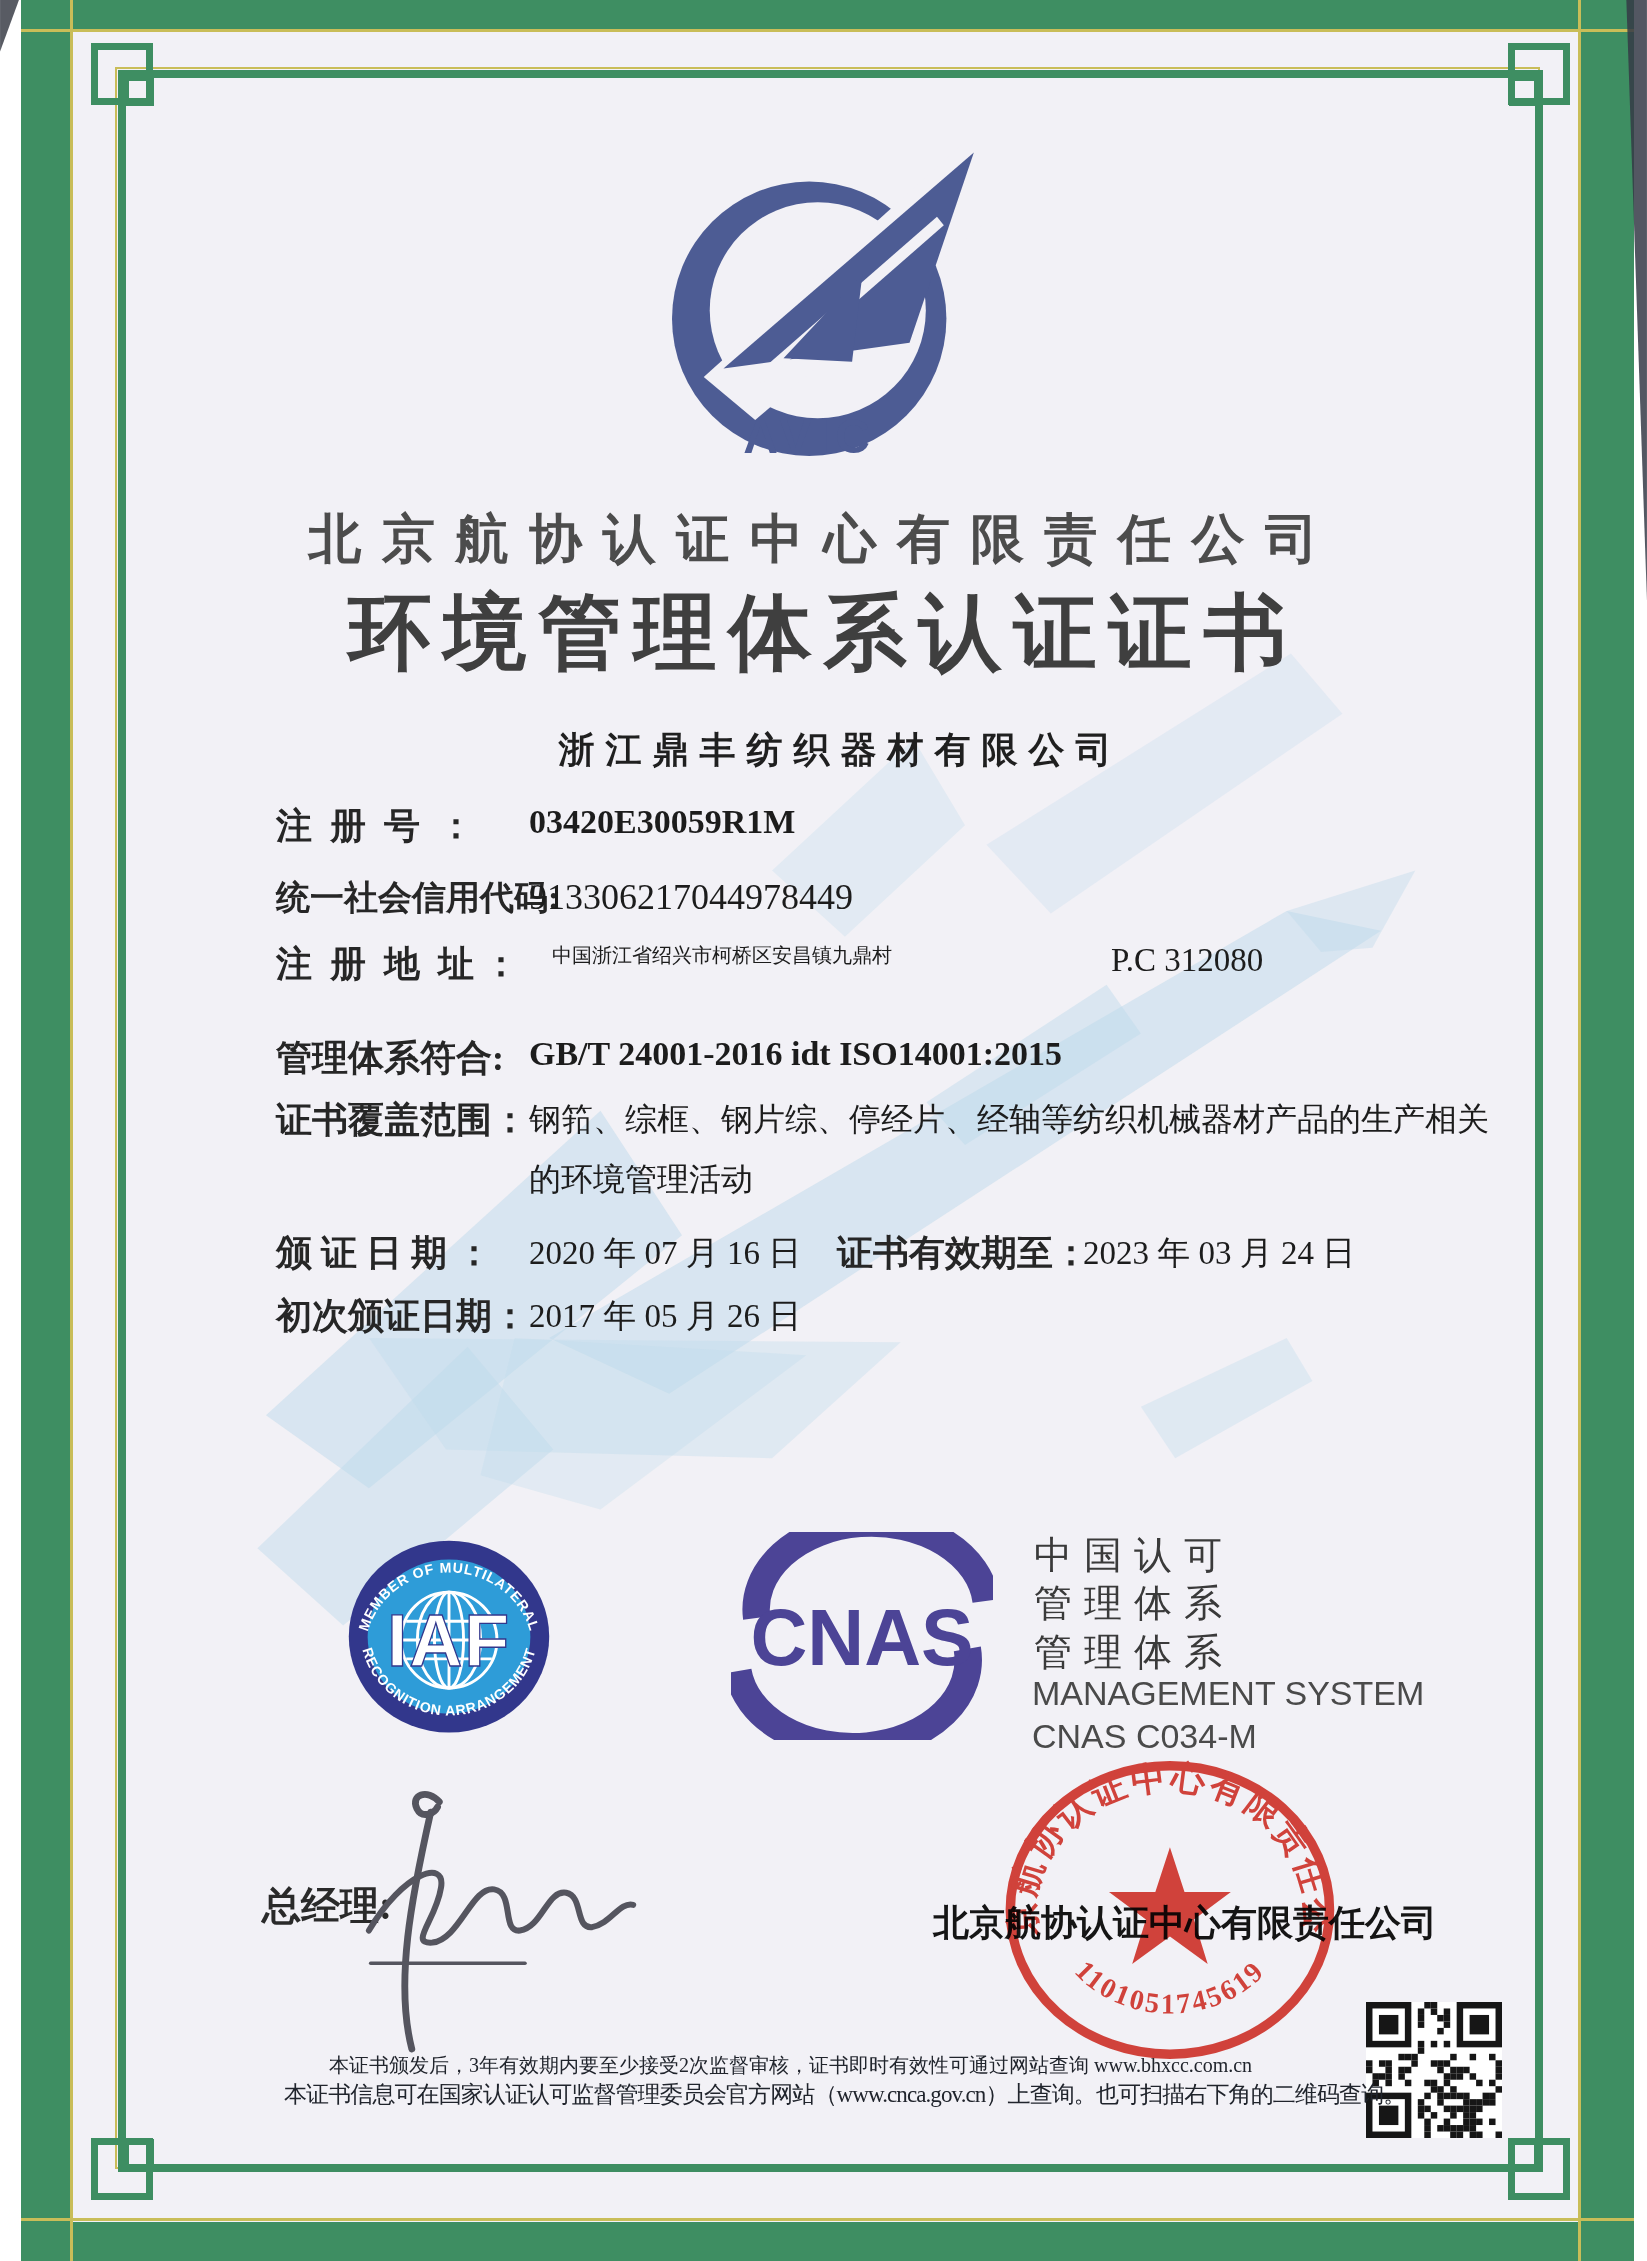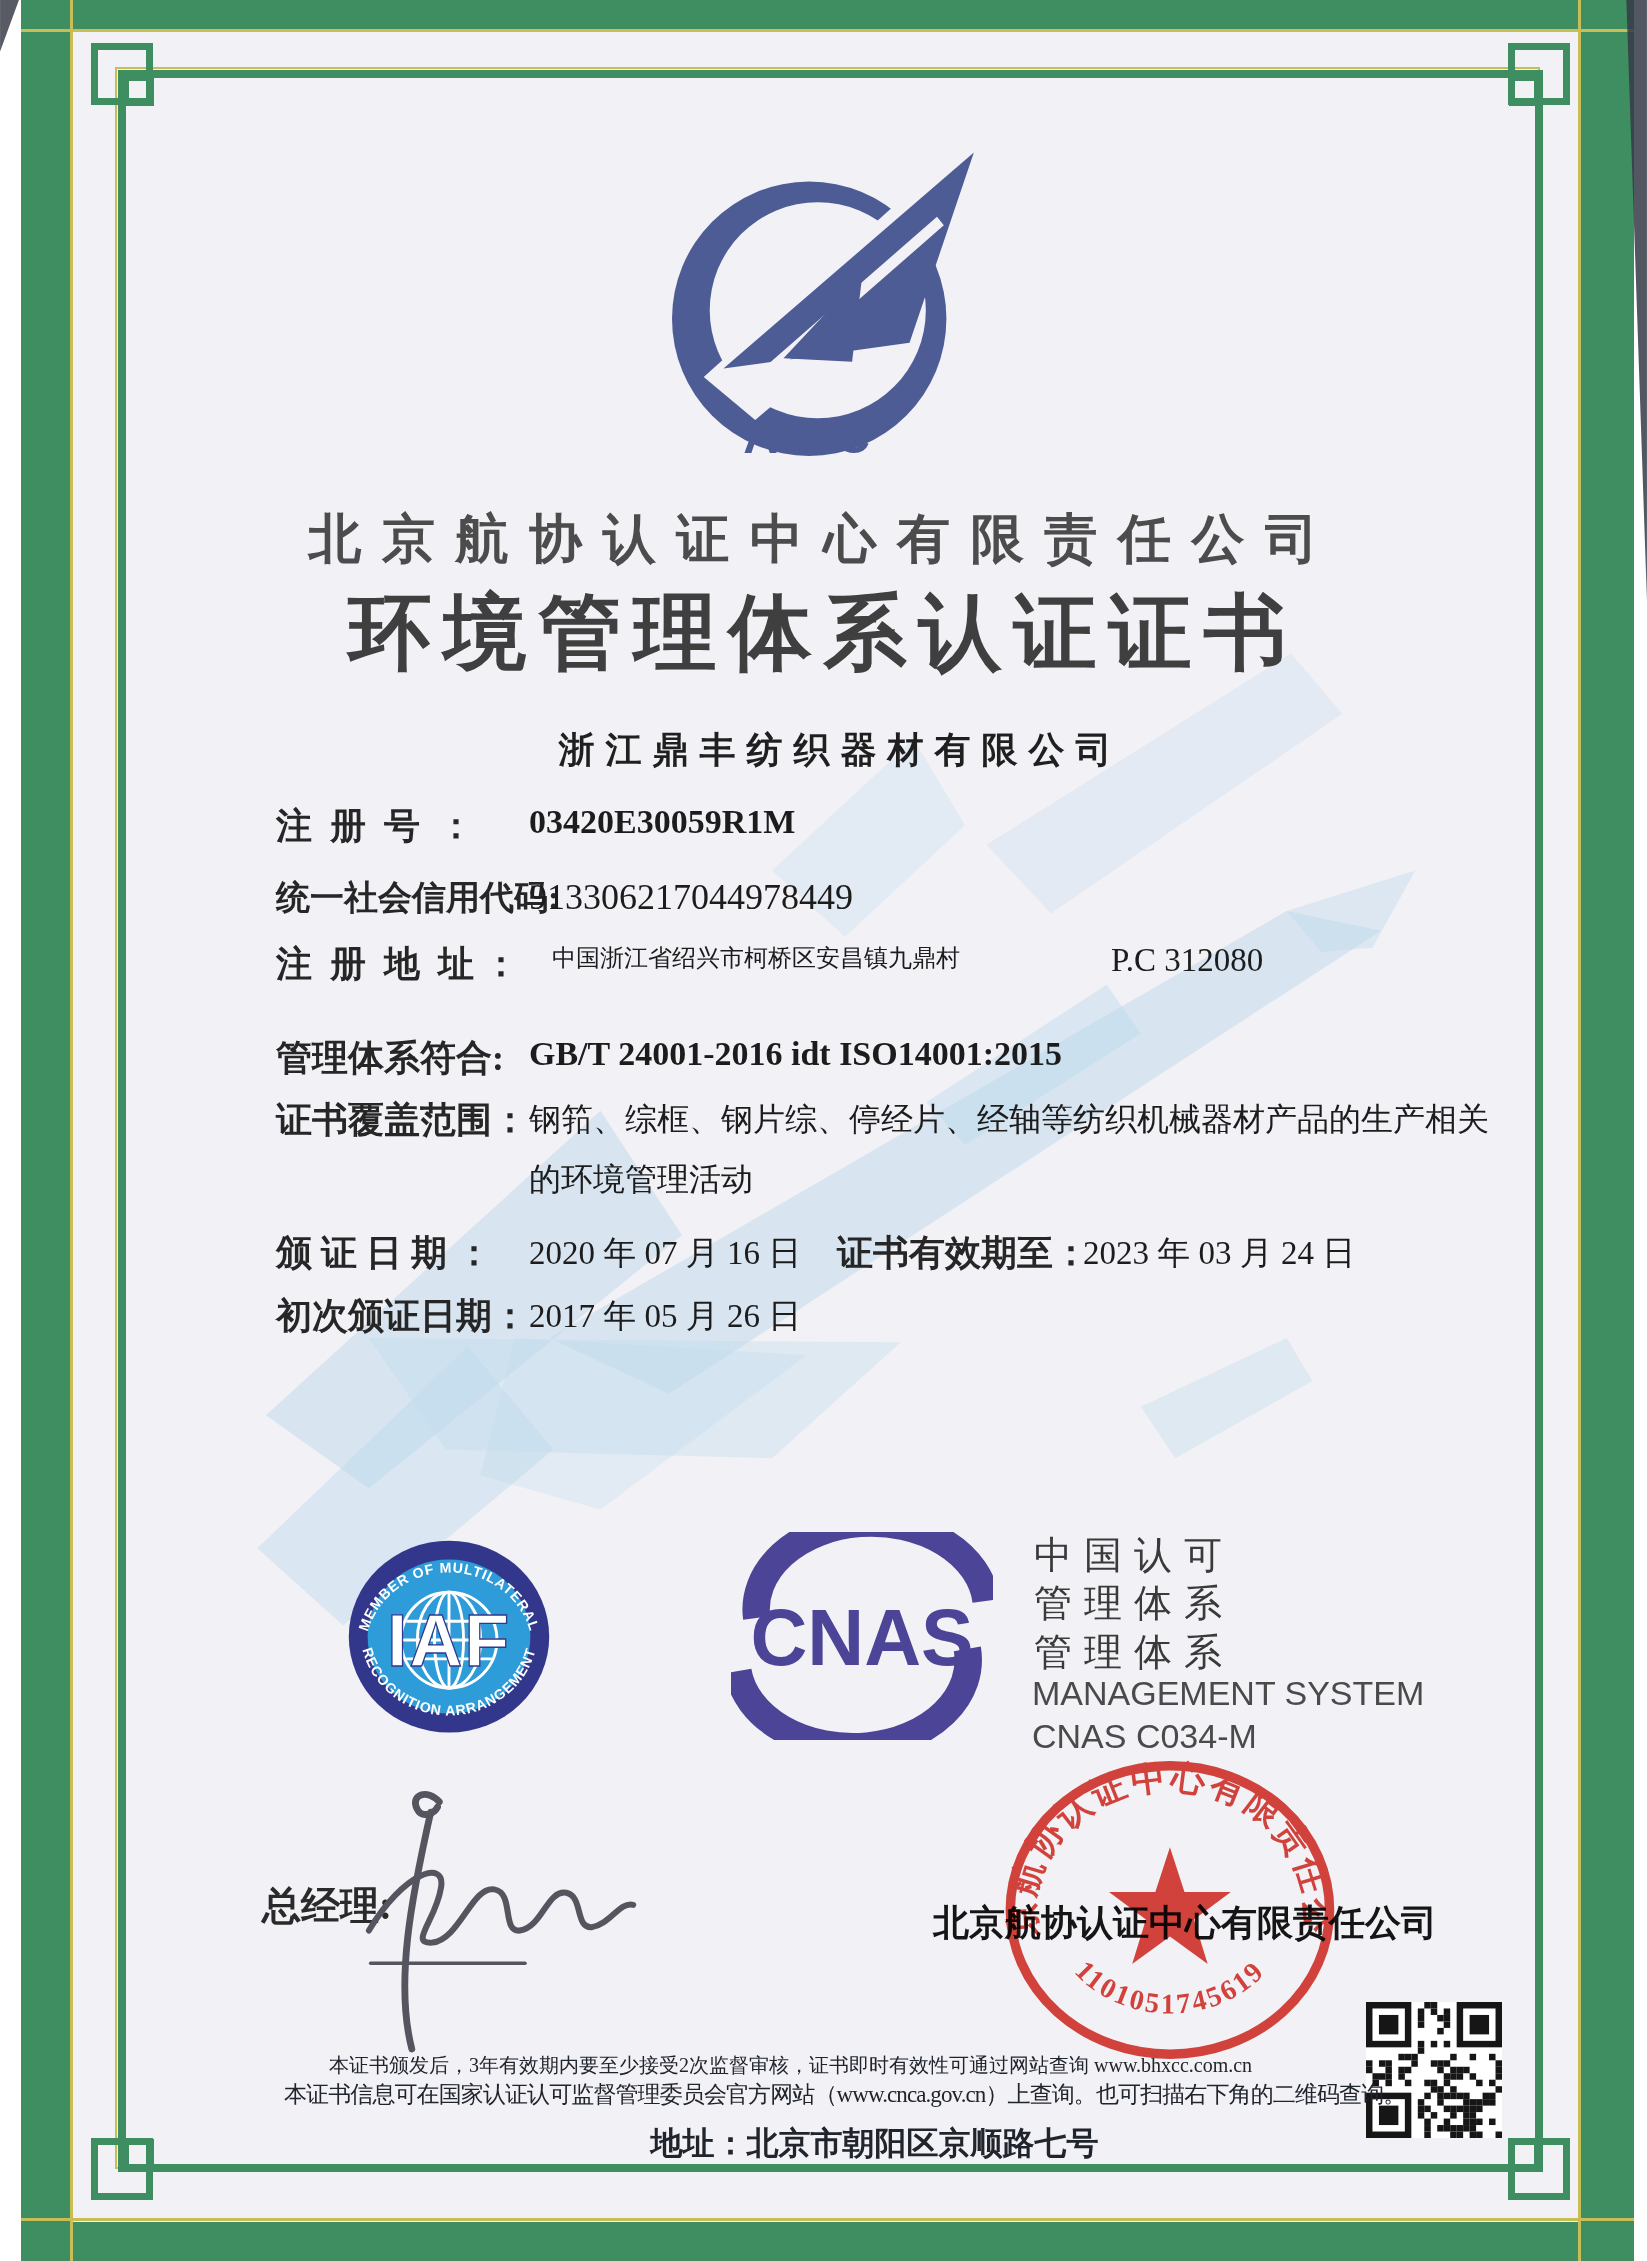--- a/index.html
+++ b/index.html
@@ -97,21 +97,21 @@
 
   <div class="company">浙江鼎丰纺织器材有限公司</div>
 
   <div class="lab" style="left:276px;top:802px;">注  册  号  ：</div>
   <div class="val b" style="left:529px;top:803px;">03420E30059R1M</div>
 
   <div class="lab" style="left:276px;top:875px;font-size:34px;">统一社会信用代码:</div>
   <div class="val" style="left:529px;top:876px;font-size:36px;">913306217044978449</div>
 
   <div class="lab" style="left:276px;top:940px;">注  册  地  址 ：</div>
-  <div class="val" style="left:552px;top:942px;font-size:24px;">中国浙江省绍兴市柯桥区安昌镇九鼎村</div>
+  <div class="val" style="left:552px;top:942px;font-size:20px;">中国浙江省绍兴市柯桥区安昌镇九鼎村</div>
   <div class="val" style="left:1111px;top:942px;text-align:center;">P.C 312080</div>
 
   <div class="lab" style="left:276px;top:1034px;">管理体系符合:</div>
   <div class="val b" style="left:529px;top:1035px;">GB/T 24001-2016 idt ISO14001:2015</div>
 
   <div class="lab" style="left:276px;top:1096px;">证书覆盖范围：</div>
   <div class="val" style="left:529px;top:1098px;font-size:32px;">钢筘、综框、钢片综、停经片、经轴等纺织机械器材产品的生产相关</div>
   <div class="val" style="left:529px;top:1158px;font-size:32px;">的环境管理活动</div>
 
   <div class="lab" style="left:276px;top:1229px;">颁 证 日 期 ：</div>
@@ -302,21 +302,20 @@
       <rect x="14" y="0" width="7" height="7" fill="var(--qr-dark)"></rect>
       <rect x="15" y="1" width="5" height="5" fill="#ffffff"></rect>
       <rect x="16" y="2" width="3" height="3" fill="var(--qr-dark)"></rect>
       <rect x="0" y="14" width="7" height="7" fill="var(--qr-dark)"></rect>
       <rect x="1" y="15" width="5" height="5" fill="#ffffff"></rect>
       <rect x="2" y="16" width="3" height="3" fill="var(--qr-dark)"></rect>
     </svg>
 
   <div class="foot" style="left:329px;top:2052px;">本证书颁发后，3年有效期内要至少接受2次监督审核，证书即时有效性可通过网站查询 www.bhxcc.com.cn</div>
   <div class="foot foot2" style="left:284px;top:2079px;">本证书信息可在国家认证认可监督管理委员会官方网站（www.cnca.gov.cn）上查询。也可扫描右下角的二维码查询。</div>
-  <div class="foot-addr">地址：北京市朝阳区京顺路七号</div>
 
   <svg class="abs" style="left:0;top:0;" width="1647" height="2261" viewBox="0 0 1920 2636">
     <polygon points="1896,0 1920,0 1920,700" fill="#353a46" opacity="0.85"></polygon>
     <polygon points="0,0 22,0 0,60" fill="#2e323c" opacity="0.8"></polygon>
   </svg>
 
 </div>
 
 
 </body></html>

